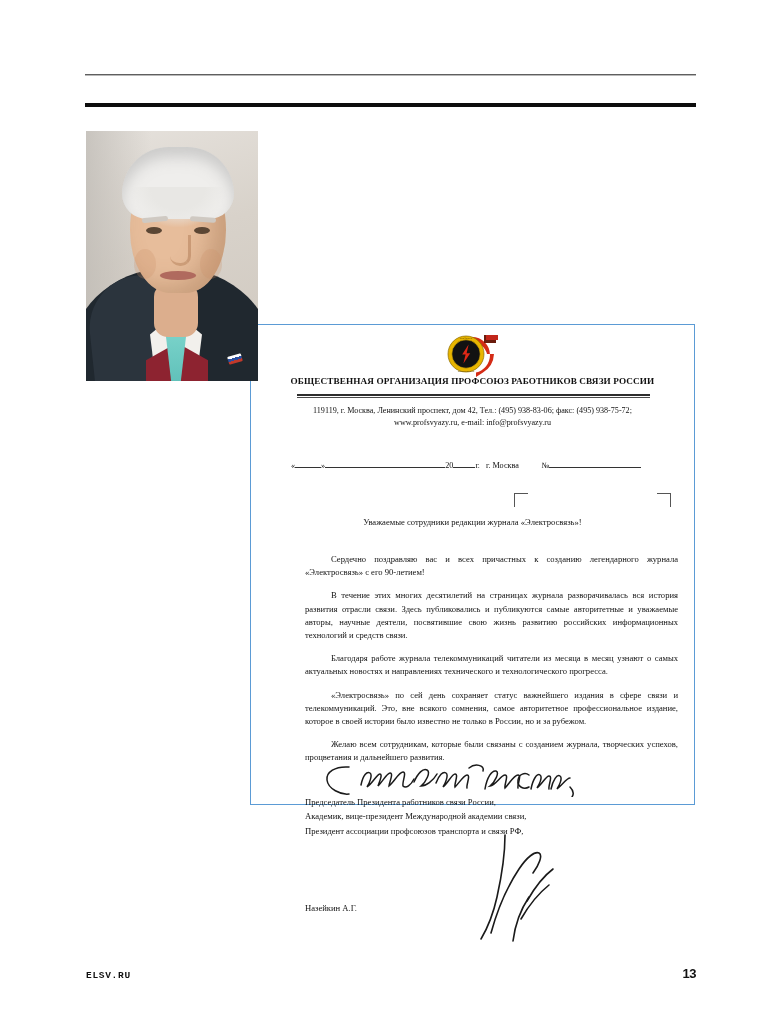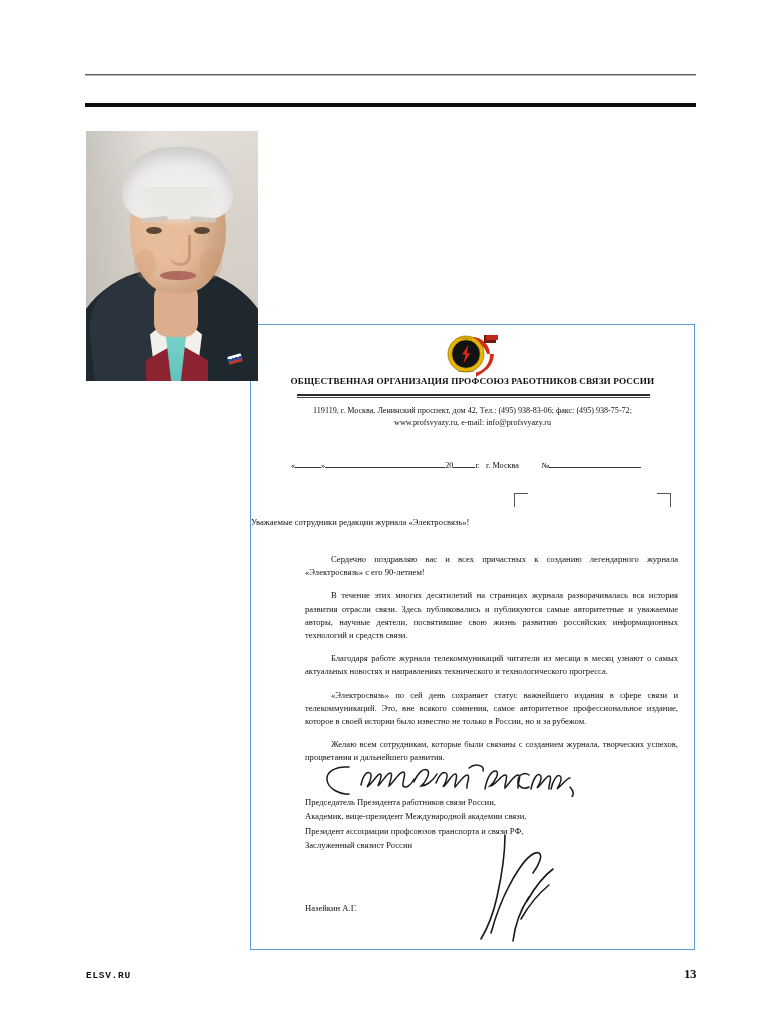--- a/index.html
+++ b/index.html
@@ -193,21 +193,21 @@
   }
   .portrait .cheek.l { left: 48px; }
   .portrait .cheek.r { left: 114px; }
 
   
   .letter {
     position: absolute;
     left: 250px;
     top: 324px;
     width: 445px;
-    height: 626px;
+    height: 481px;
     border: 1px solid #5b9bd5;
     background: #ffffff;
     box-sizing: border-box;
     z-index: 2;
   }
 
   .lh-logo {
     position: absolute;
     left: 50%;
     top: 6px;
@@ -281,20 +281,21 @@
     width: 13px;
     height: 13px;
   }
   .brackets .tl { left: 0; top: 0; border-left: 1.2px solid #555; border-top: 1.2px solid #555; }
   .brackets .tr { right: 0; top: 0; border-right: 1.2px solid #555; border-top: 1.2px solid #555; }
 
   .lh-greeting {
     position: absolute;
     left: 0; right: 0;
     top: 192px;
+    text-align: center;
     font-size: 8.6px;
     color: #111;
   }
 
   .lh-body {
     position: absolute;
     left: 54px;
     right: 16px;
     top: 228px;
   }
@@ -356,21 +357,21 @@
     font-family: Liberation Mono, monospace;
     font-weight: bold;
     font-size: 9.5px;
     letter-spacing: .7px;
     color: #111;
   }
   .footer-page {
     position: absolute;
     right: 62px;
     top: 966px;
-    font-family: Liberation Serif, serif;
+    font-family: Liberation Sans, sans-serif;
     font-weight: bold;
     font-size: 13px;
     letter-spacing: -0.5px;
     color: #111;
   }
 </style>
 </head>
 <body>
 
 <div class="rule-thin"></div>
@@ -464,21 +465,20 @@
         <path d="M236 26 C238 17 242 11 245 13 C248 15 244 23 242 26 C247 22 252 15 255 15"></path>
         <path d="M255 24 C258 27 259 31 257 34"></path>
         <path d="M154 5 C160 0 170 2 168 8"></path>
       </g>
     </svg>
 
     <div class="sig-lines">
       <div>Председатель Президента работников связи России,</div>
       <div>Академик, вице-президент Международной академии связи,</div>
       <div>Президент ассоциации профсоюзов транспорта и связи РФ,</div>
-      <div>Заслуженный связист России</div>
     </div>
   </div>
 
   <div class="sig-name">Назейкин А.Г.</div>
 
   <svg class="sig-mark" viewBox="0 0 130 110" aria-hidden="true">
     <g fill="none" stroke="#1a1a1a" stroke-width="1.6" stroke-linecap="round">
       <path d="M44 2 C44 24 40 46 36 64 C32 82 26 96 20 106"></path>
       <path d="M30 100 C36 78 46 54 58 36 C66 24 74 18 78 20 C82 22 78 32 72 40"></path>
       <path d="M52 108 C54 92 60 76 68 64"></path>

